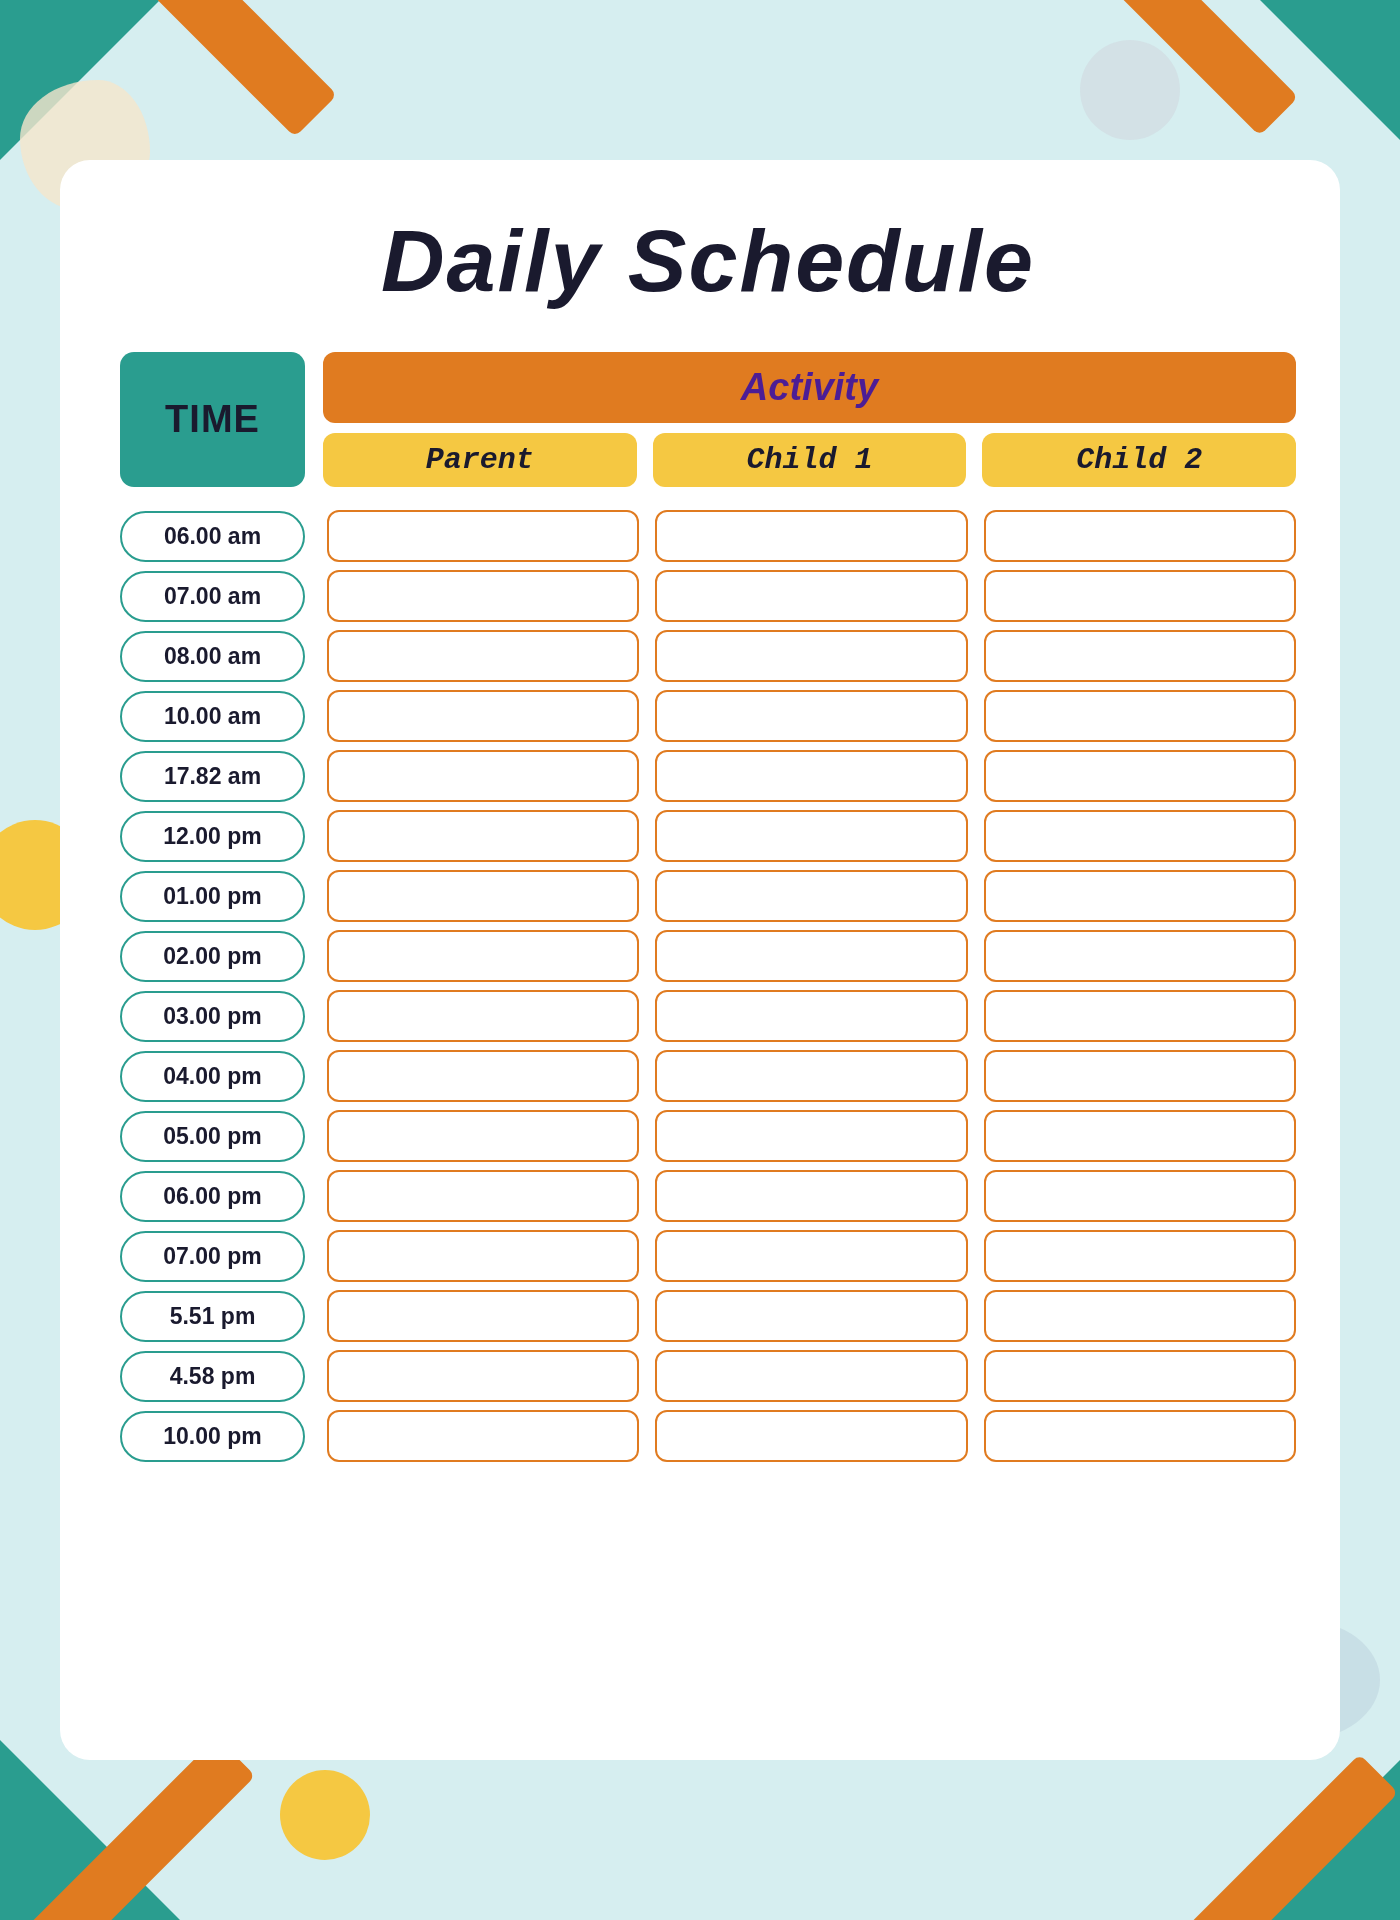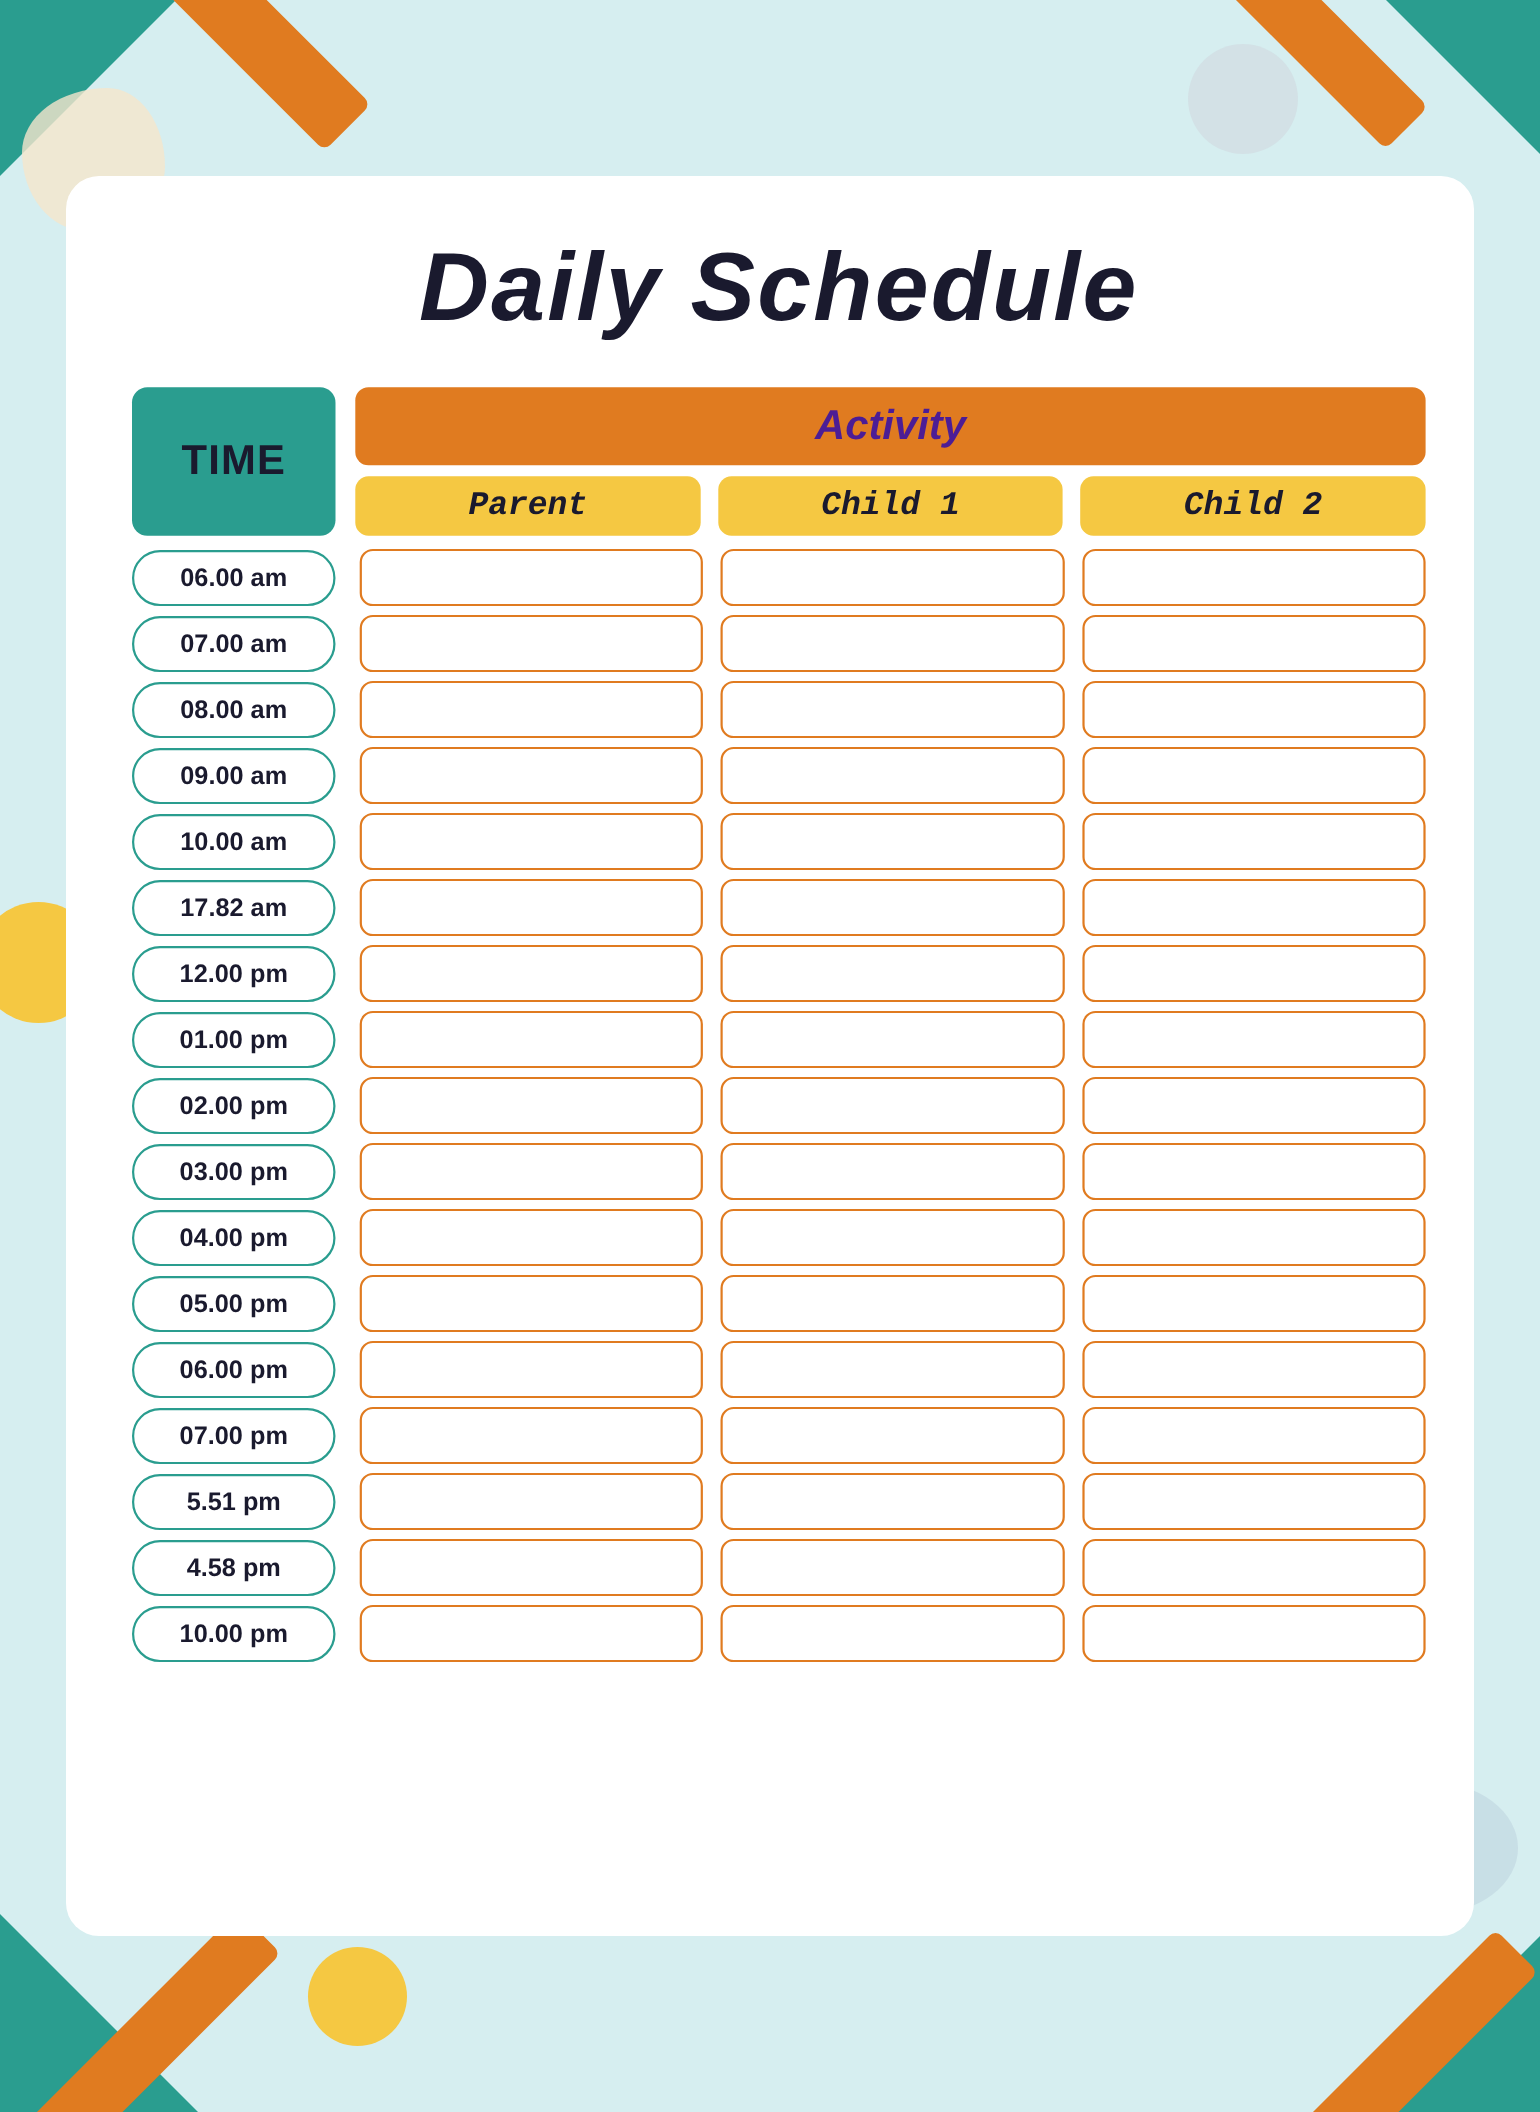--- a/index.html
+++ b/index.html
@@ -179,21 +179,21 @@
     .schedule-container {
       display: flex;
       flex-direction: column;
       gap: 0;
     }
 
     
     .schedule-header {
       display: flex;
       gap: 18px;
-      margin-bottom: 12px;
+      margin-bottom: 23px;
     }
 
     .time-header {
       width: 185px;
       min-width: 185px;
       background: #2a9d8f;
       border-radius: 14px;
       display: flex;
       align-items: center;
       justify-content: center;
@@ -365,28 +365,20 @@
         </div>
         <div class="time-row">
           <div class="time-badge"><span class="time-badge-text">08.00 am</span></div>
           <div class="row-cells">
             <div class="activity-cell"></div>
             <div class="activity-cell"></div>
             <div class="activity-cell"></div>
           </div>
         </div>
         <div class="time-row">
-          <div class="time-badge"><span class="time-badge-text">09.00 am</span></div>
-          <div class="row-cells">
-            <div class="activity-cell"></div>
-            <div class="activity-cell"></div>
-            <div class="activity-cell"></div>
-          </div>
-        </div>
-        <div class="time-row">
           <div class="time-badge"><span class="time-badge-text">10.00 am</span></div>
           <div class="row-cells">
             <div class="activity-cell"></div>
             <div class="activity-cell"></div>
             <div class="activity-cell"></div>
           </div>
         </div>
         <div class="time-row">
           <div class="time-badge"><span class="time-badge-text">17.82 am</span></div>
           <div class="row-cells">

